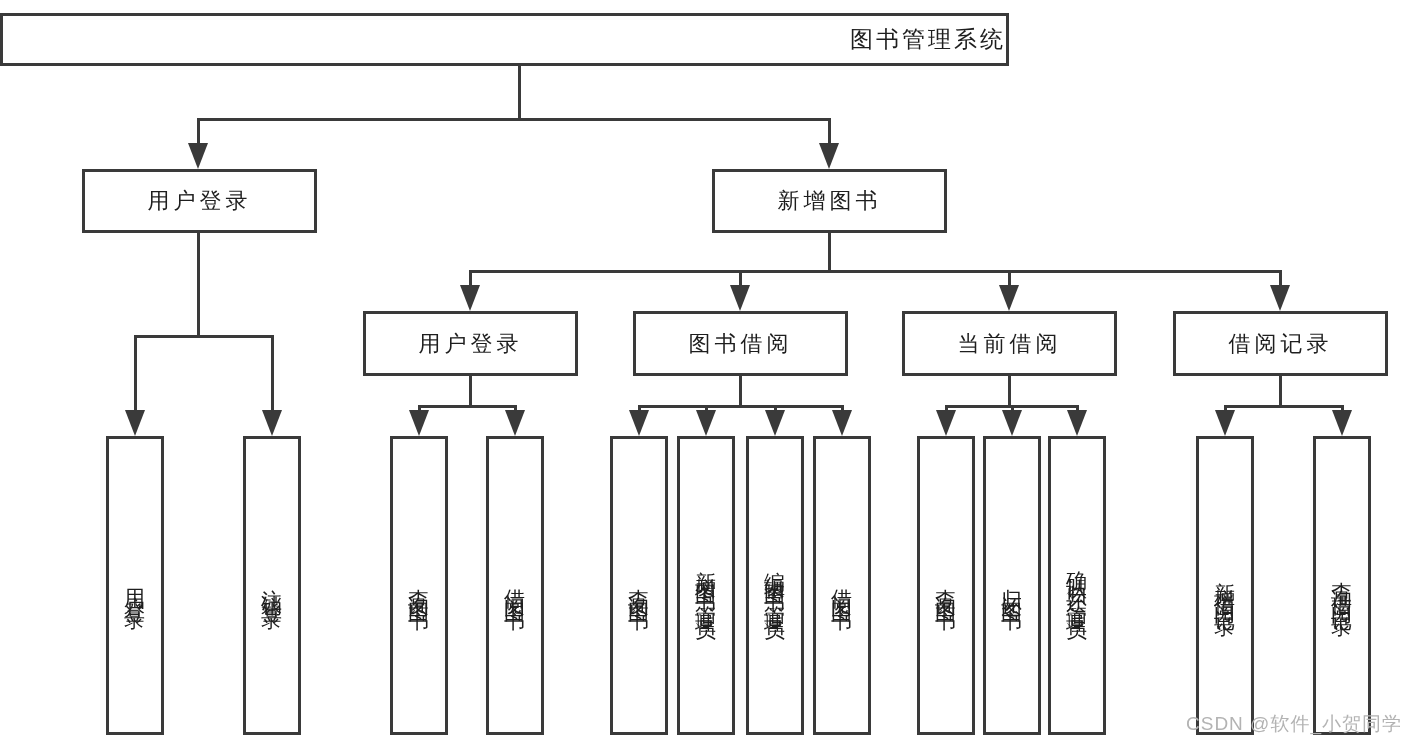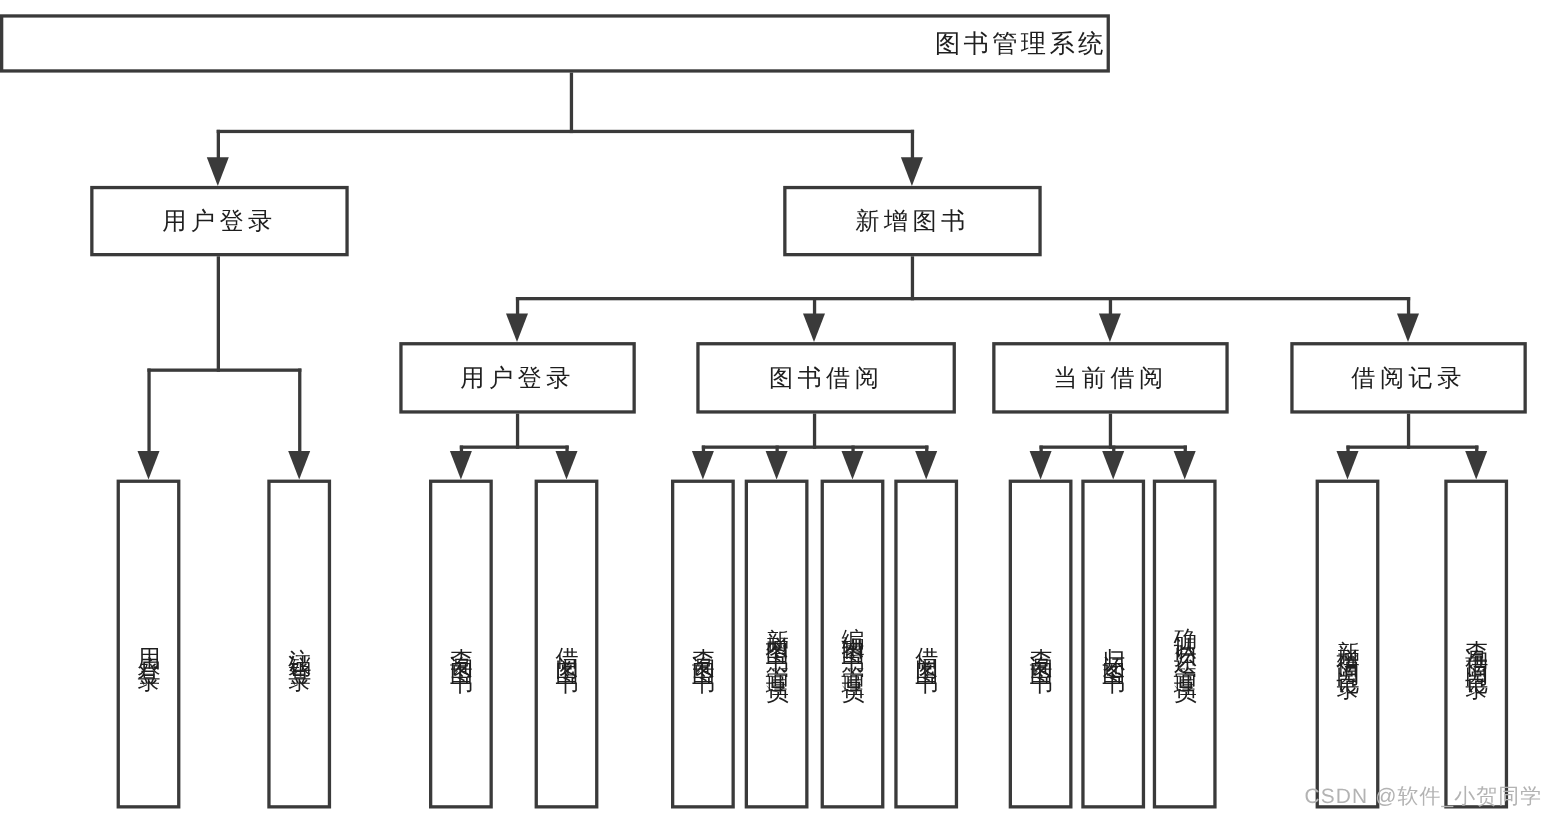--- a/index.html
+++ b/index.html
@@ -100,21 +100,21 @@
   <div class="vline" style="left:739px; top:270px; height:20px;"></div>
   <div class="arrowhead" style="left:730px; top:285px;"></div>
   <div class="vline" style="left:1008px; top:270px; height:20px;"></div>
   <div class="arrowhead" style="left:999px; top:285px;"></div>
   <div class="vline" style="left:1279px; top:270px; height:20px;"></div>
   <div class="arrowhead" style="left:1270px; top:285px;"></div>
 
   <div class="box" style="left:363px; top:311px; width:215px; height:65px;">
     <span class="hlabel">用户登录</span>
   </div>
-  <div class="box" style="left:633px; top:311px; width:236px; height:65px;">
+  <div class="box" style="left:633px; top:311px; width:215px; height:65px;">
     <span class="hlabel">图书借阅</span>
   </div>
   <div class="box" style="left:1173px; top:311px; width:215px; height:65px;">
     <span class="hlabel">借阅记录</span>
   </div>
   <div class="box" style="left:902px; top:311px; width:215px; height:65px;">
     <span class="hlabel">当前借阅</span>
   </div>
 
   <div class="vline" style="left:469px; top:376px; height:32px;"></div>

